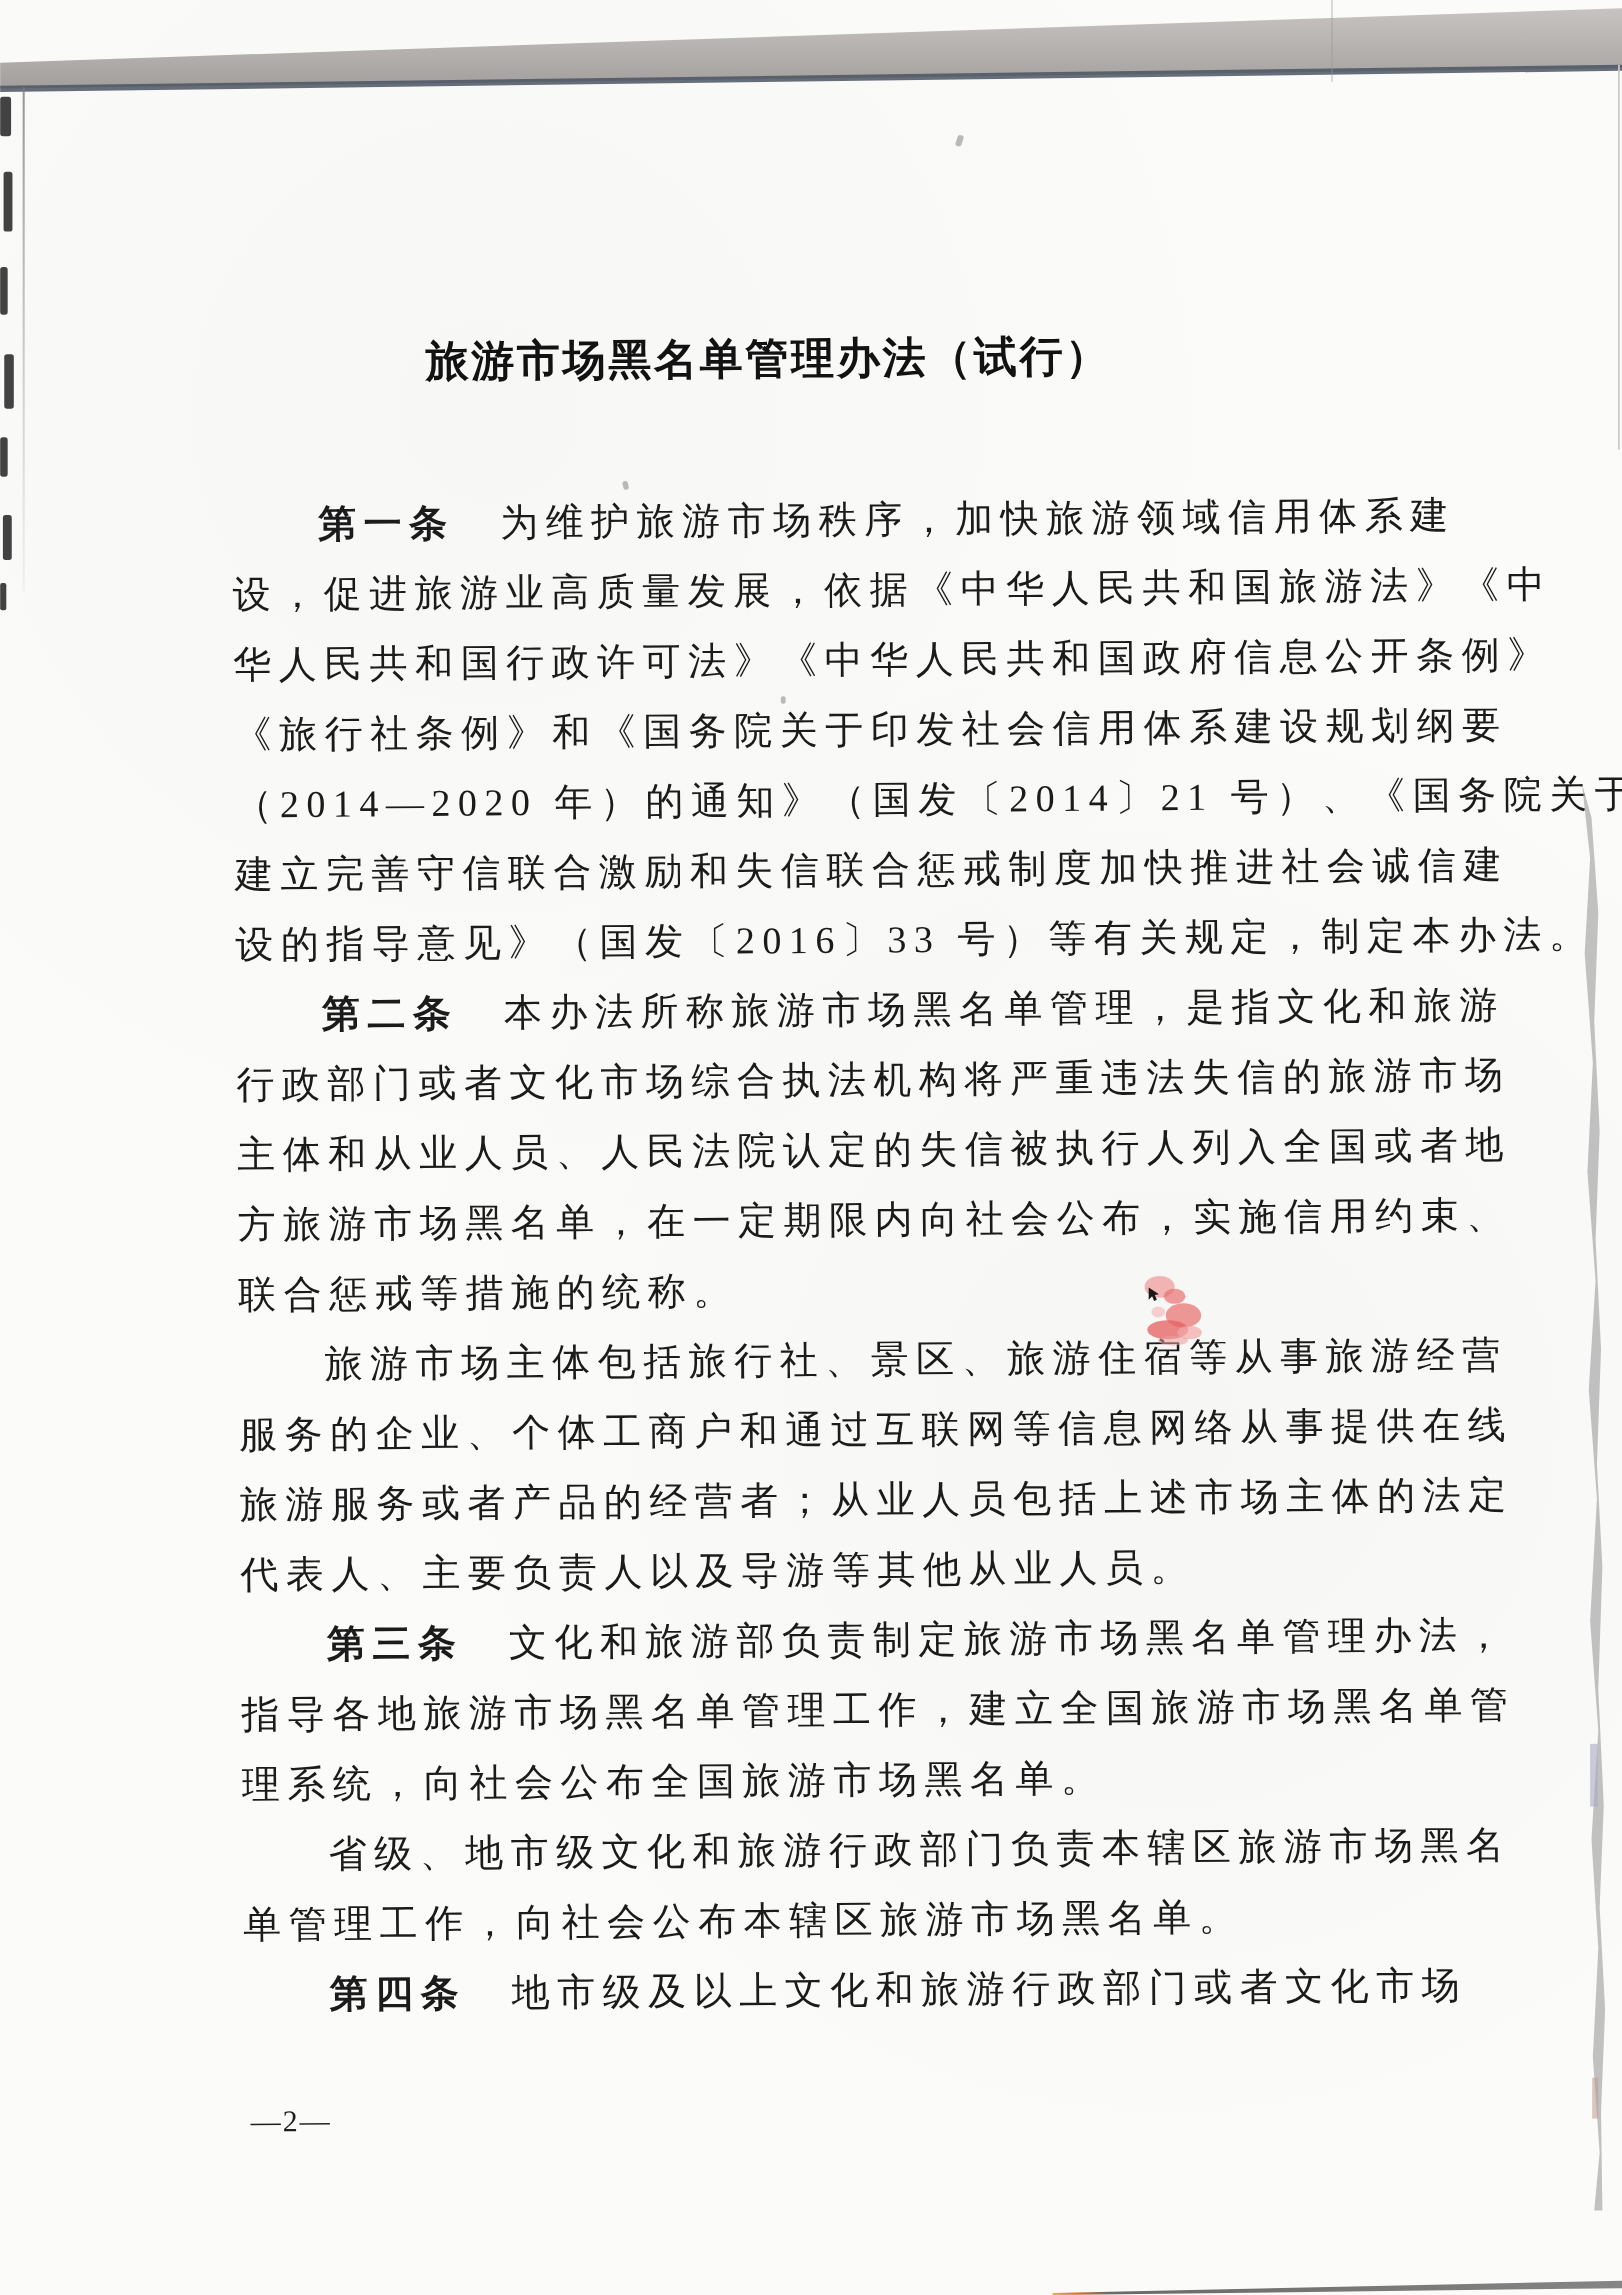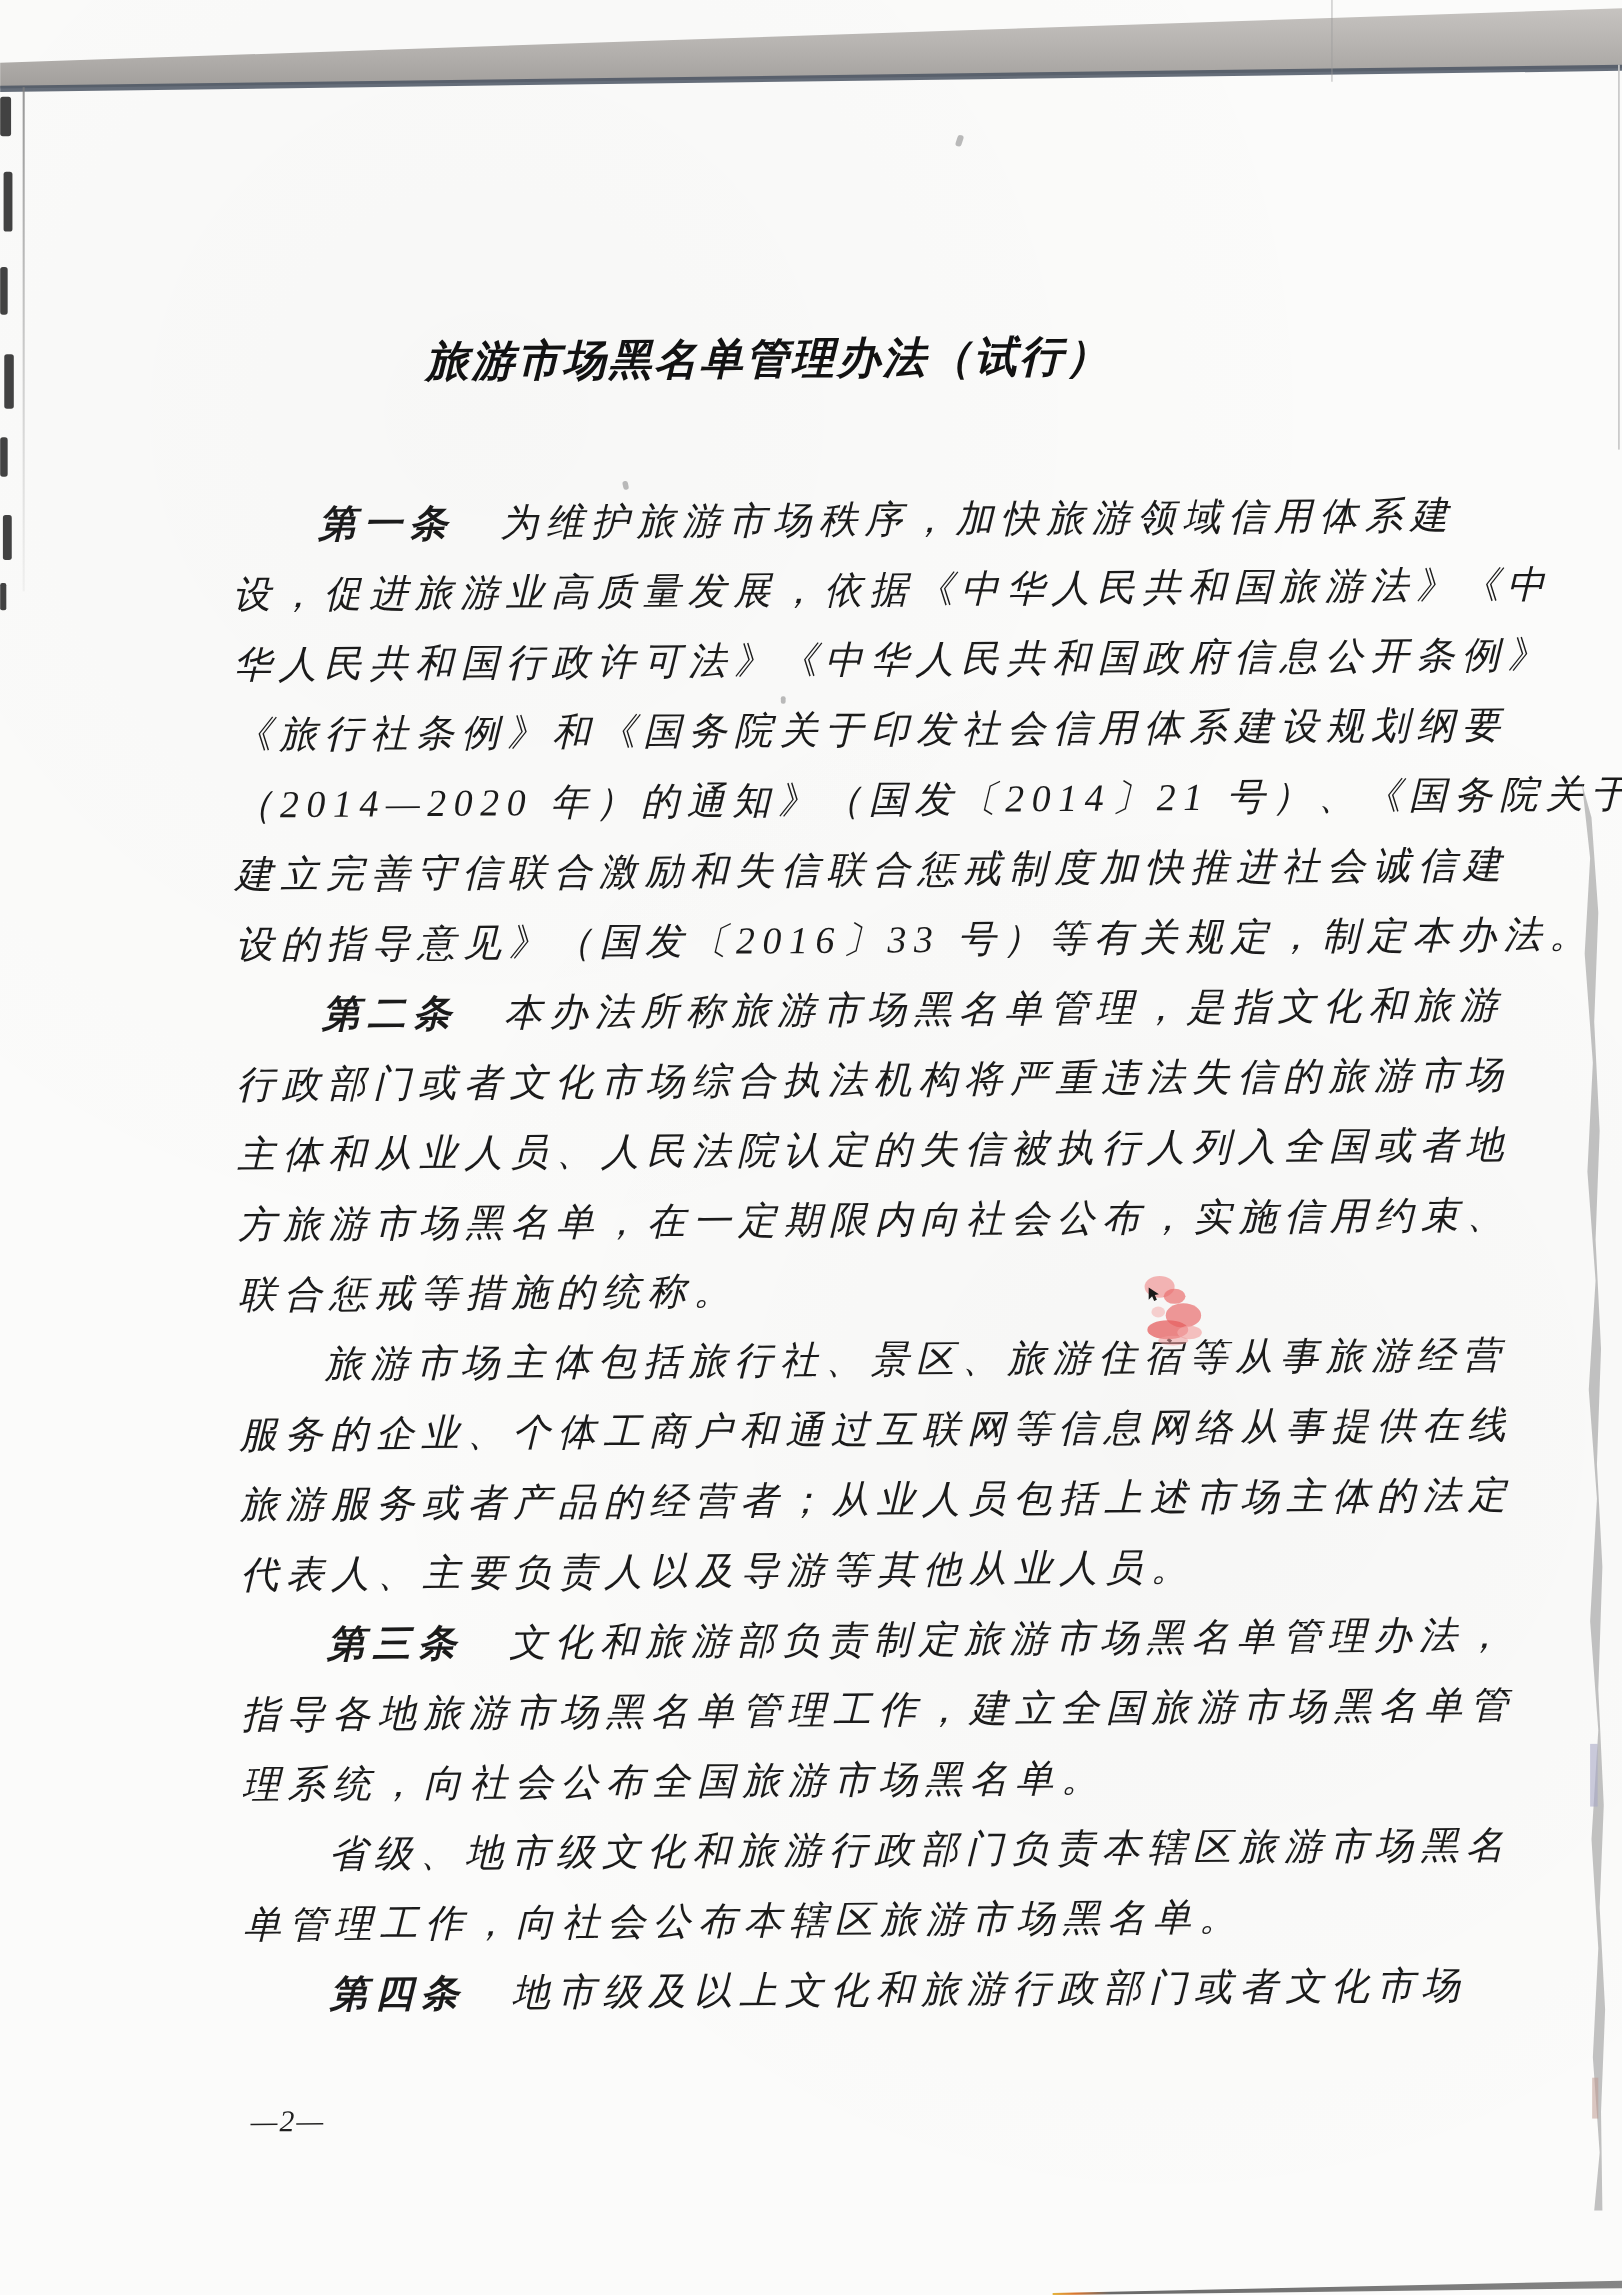--- a/index.html
+++ b/index.html
@@ -5,21 +5,20 @@
   html,body{margin:0;padding:0;background:#e8e8e8;}
   .page{
     position:relative;
     width:1623px;height:2295px;
     background:#fbfbfa;
     background-image:
       radial-gradient(circle at 30% 18%, rgba(0,0,0,0.015), transparent 42%),
       radial-gradient(circle at 72% 62%, rgba(0,0,0,0.018), transparent 46%);
     overflow:hidden;
     font-family:"Liberation Serif","DejaVu Serif",serif;
-    font-style:italic;
   }
   .content{position:absolute;inset:0;transform:rotate(-0.45deg);transform-origin:50% 50%;}
   .title{
     position:absolute;top:337px;left:0;width:100%;
     text-align:center;font-size:43px;font-weight:bold;
     letter-spacing:2.7px;color:#121212;line-height:1;
     transform:translateX(-37px);
   }
   .textblock{position:absolute;left:237px;top:485px;width:1199px;}
   .line{

